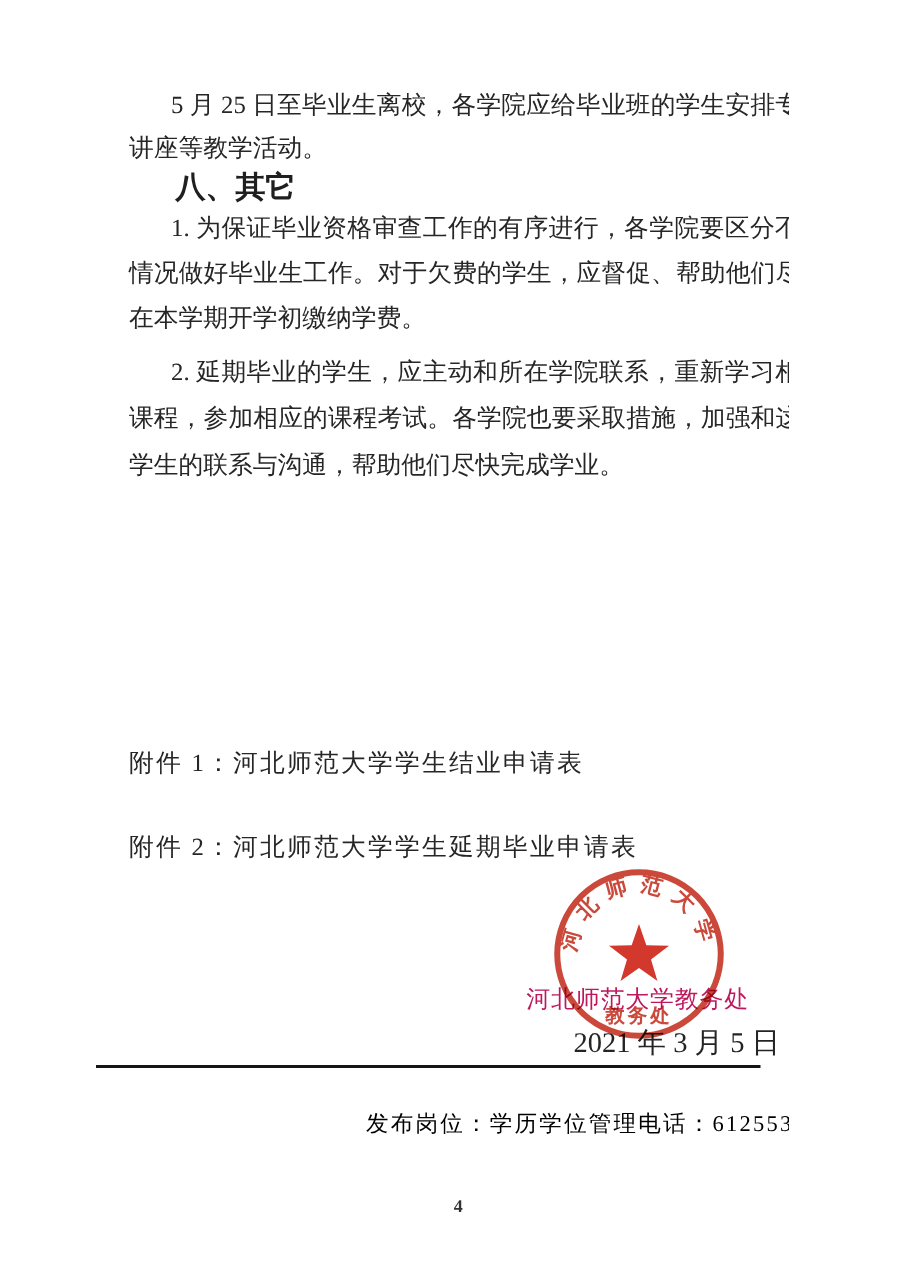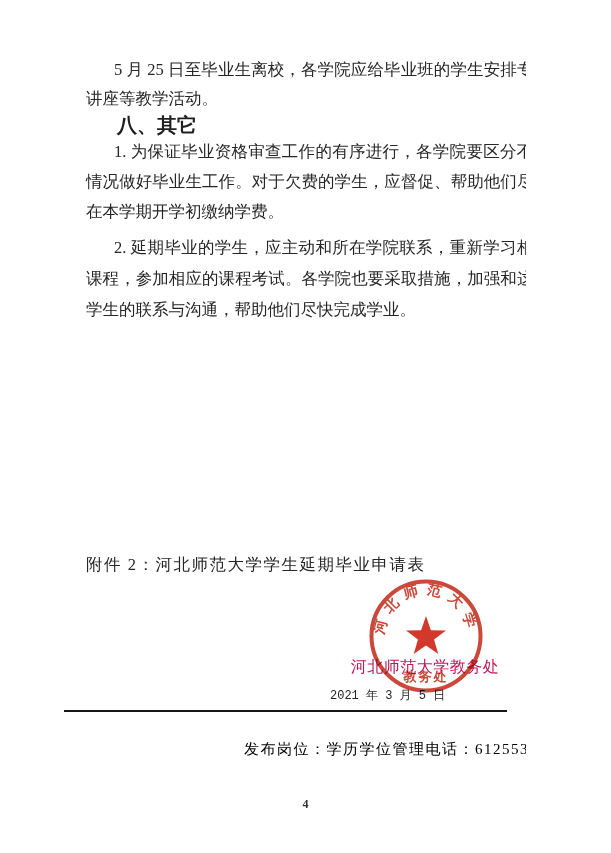--- a/index.html
+++ b/index.html
@@ -37,23 +37,22 @@
   .attach1{top:495px;letter-spacing:1.5px;}
   .attach2{top:522px;letter-spacing:1.5px;margin-top:29px;}
   .attach1,.attach2{line-height:27px;}
   .sig-block{
     position:absolute;left:330px;top:657px;width:190px;
     text-align:center;margin:0;font-size:16px;line-height:20px;
     color:#be185d;letter-spacing:0.5px;font-family:Liberation Serif, serif;
   }
   .date-block{
     position:absolute;left:330px;top:686px;width:190px;
-    text-align:left;margin:0;font-size:12px;line-height:20px;
+    text-align:right;margin:0;font-size:19px;line-height:20px;
     color:#242424;
-    font-family:Liberation Mono, monospace;
   }
   .seal{
     position:absolute;left:367px;top:577px;width:118px;height:118px;
     mix-blend-mode:multiply;opacity:0.93;
   }
   .seal text{font-family:"Liberation Sans","DejaVu Sans",sans-serif;}
   .rule{
     position:absolute;left:64px;top:710px;width:443px;height:2px;
     background:#161616;
   }
@@ -77,20 +76,21 @@
   <p class="t intro indent">5 月 25 日至毕业生离校，各学院应给毕业班的学生安排专题讲座等教学活动。</p>
 
   <p class="t heading">八、其它</p>
 
   <p class="t item1 indent">1. 为保证毕业资格审查工作的有序进行，各学院要区分不同情况做好毕业生工作。对于欠费的学生，应督促、帮助他们尽快在本学期开学初缴纳学费。</p>
 
   <p class="t item2 indent">2. 延期毕业的学生，应主动和所在学院联系，重新学习相关课程，参加相应的课程考试。各学院也要采取措施，加强和这些学生的联系与沟通，帮助他们尽快完成学业。</p>
 
 
 
+  <p class="t attach1">附件 1：河北师范大学学生结业申请表</p>
 
   <p class="t attach2">附件 2：河北师范大学学生延期毕业申请表</p>
 
   <p class="sig-block">河北师范大学教务处</p>
 
   <p class="date-block">2021 年 3 月 5 日</p>
 
   <svg class="seal" viewBox="0 0 118 118" xmlns="http://www.w3.org/2000/svg">
     <circle cx="59" cy="59" r="54.5" fill="none" stroke="#c63b2c" stroke-width="4"></circle>
     <polygon fill="#d0281c" points="59,39 63.9,53.2 79,53.5 67,62.6 71.3,77 59,68.4 46.7,77 51,62.6 39,53.5 54.1,53.2"></polygon>

